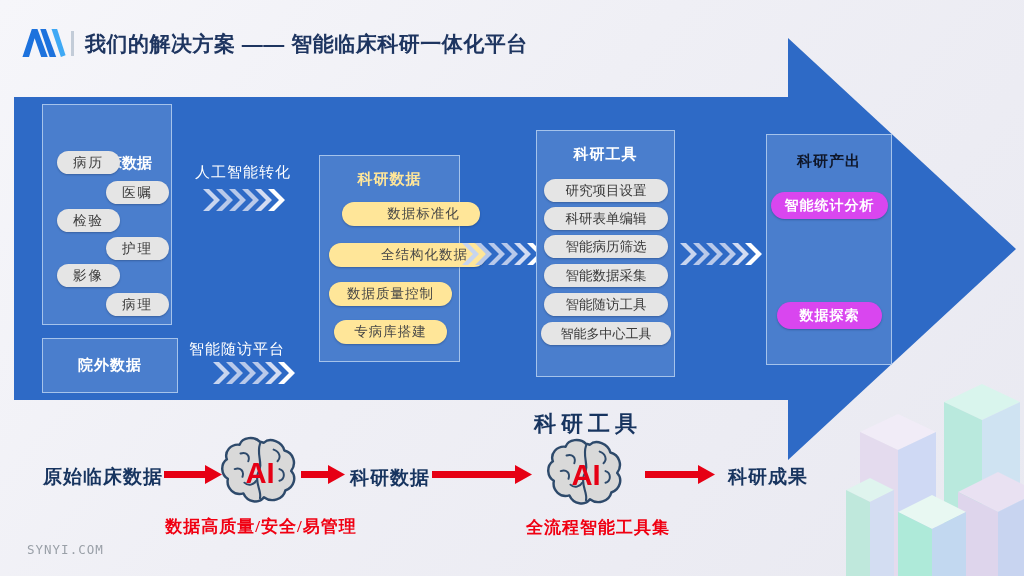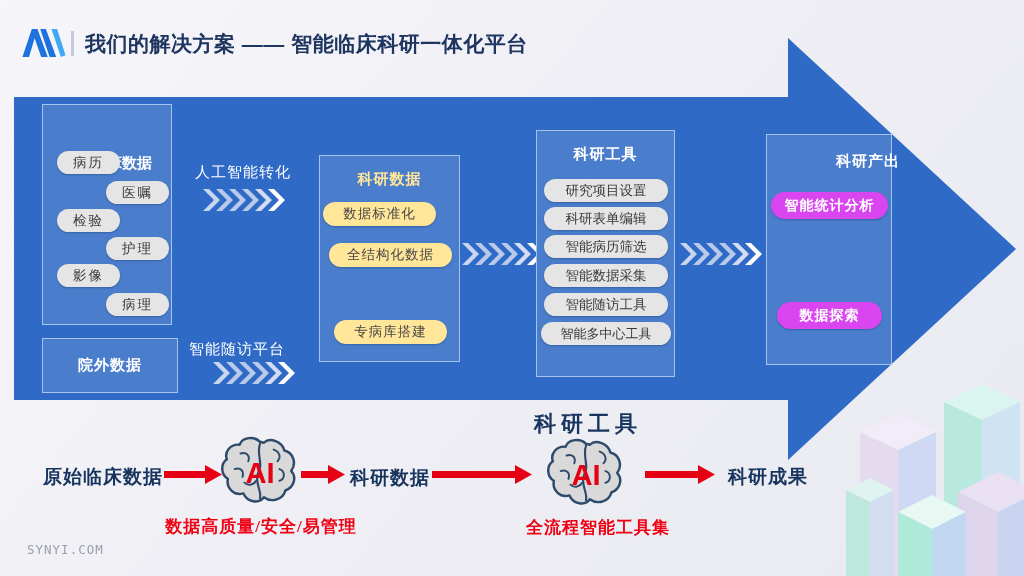--- a/index.html
+++ b/index.html
@@ -11,21 +11,21 @@
   
   .hdr-title{position:absolute;left:85px;top:30px;font-size:21px;font-weight:bold;color:#1e3560;letter-spacing:.5px;white-space:nowrap;}
   .hdr-divider{position:absolute;left:71px;top:31px;width:3px;height:25px;background:#c3ccd8;}
   .hdr-logo{position:absolute;left:22px;top:27px;}
   
   .big-arrow{position:absolute;left:0;top:0;}
   
   .box{position:absolute;background:#4a7ecd;border:1.5px solid rgba(187,212,243,.8);box-sizing:border-box;}
   .box-title{position:absolute;left:0;width:100%;text-align:center;color:#fff;font-weight:bold;font-size:15px;letter-spacing:1px;}
   .box-title.yellow{color:#ffe699;}
-  .box-title.orange{color:#ffffff;padding-left:39px;}
+  .box-title.orange{color:#0f172a;}
   .pill{position:absolute;border-radius:12px;background:#e5e5e5;color:#3a3a3a;font-size:13.5px;
         display:flex;align-items:center;justify-content:center;letter-spacing:2px;
         box-shadow:0 1px 2px rgba(20,40,80,.35);white-space:nowrap;}
   .pill.yellow{background:#ffe699;color:#474747;letter-spacing:1px;}
   .pill.orange{background:#d946ef;color:#fff;font-weight:bold;letter-spacing:1px;border-radius:14px;}
   .pill.plain{letter-spacing:0;}
   
   .chev-label{position:absolute;color:#fff;font-size:15px;letter-spacing:1px;white-space:nowrap;}
   .chev-group{position:absolute;}
   
@@ -104,22 +104,23 @@
     <polygon points="0,0 6,0 17,11 6,22 0,22 11,11" fill="#c7d5ef"></polygon>
     <polygon points="13,0 19,0 30,11 19,22 13,22 24,11" fill="#b8c9ea"></polygon>
     <polygon points="26,0 32,0 43,11 32,22 26,22 37,11" fill="#b8c9ea"></polygon>
     <polygon points="39,0 45,0 56,11 45,22 39,22 50,11" fill="#b8c9ea"></polygon>
     <polygon points="52,0 58,0 69,11 58,22 52,22 63,11" fill="#d3dcf2"></polygon>
     <polygon points="65,0 71,0 82,11 71,22 65,22 76,11" fill="#ffffff"></polygon>
   </svg>
 
   <div class="box" style="left:319px;top:155px;width:141px;height:207px;">
     <div class="box-title yellow" style="top:14px;">科研数据</div>
-    <div class="pill yellow" style="left:3px;top:46px;width:113px;height:24px;">数据标准化</div>
-    <div class="pill yellow" style="left:9px;top:87px;width:123px;height:24px;">全结构化数据</div>
+    <div class="pill yellow" style="left:22px;top:46px;width:113px;height:24px;padding-left:25px;">数据标准化</div>
+    <div class="pill yellow" style="left:9px;top:87px;width:123px;height:24px;padding-left:34px;">全结构化数据</div>
+    <div class="pill yellow" style="left:9px;top:126px;width:123px;height:24px;">数据质量控制</div>
     <div class="pill yellow" style="left:14px;top:164px;width:113px;height:24px;">专病库搭建</div>
   </div>
 
   <svg class="chev-group" style="left:462px;top:243px" width="88" height="22" viewBox="0 0 88 22">
     <polygon points="0,0 6,0 17,11 6,22 0,22 11,11" fill="#c7d5ef"></polygon>
     <polygon points="13,0 19,0 30,11 19,22 13,22 24,11" fill="#b8c9ea"></polygon>
     <polygon points="26,0 32,0 43,11 32,22 26,22 37,11" fill="#b8c9ea"></polygon>
     <polygon points="39,0 45,0 56,11 45,22 39,22 50,11" fill="#b8c9ea"></polygon>
     <polygon points="52,0 58,0 69,11 58,22 52,22 63,11" fill="#d3dcf2"></polygon>
     <polygon points="65,0 71,0 82,11 71,22 65,22 76,11" fill="#ffffff"></polygon>

